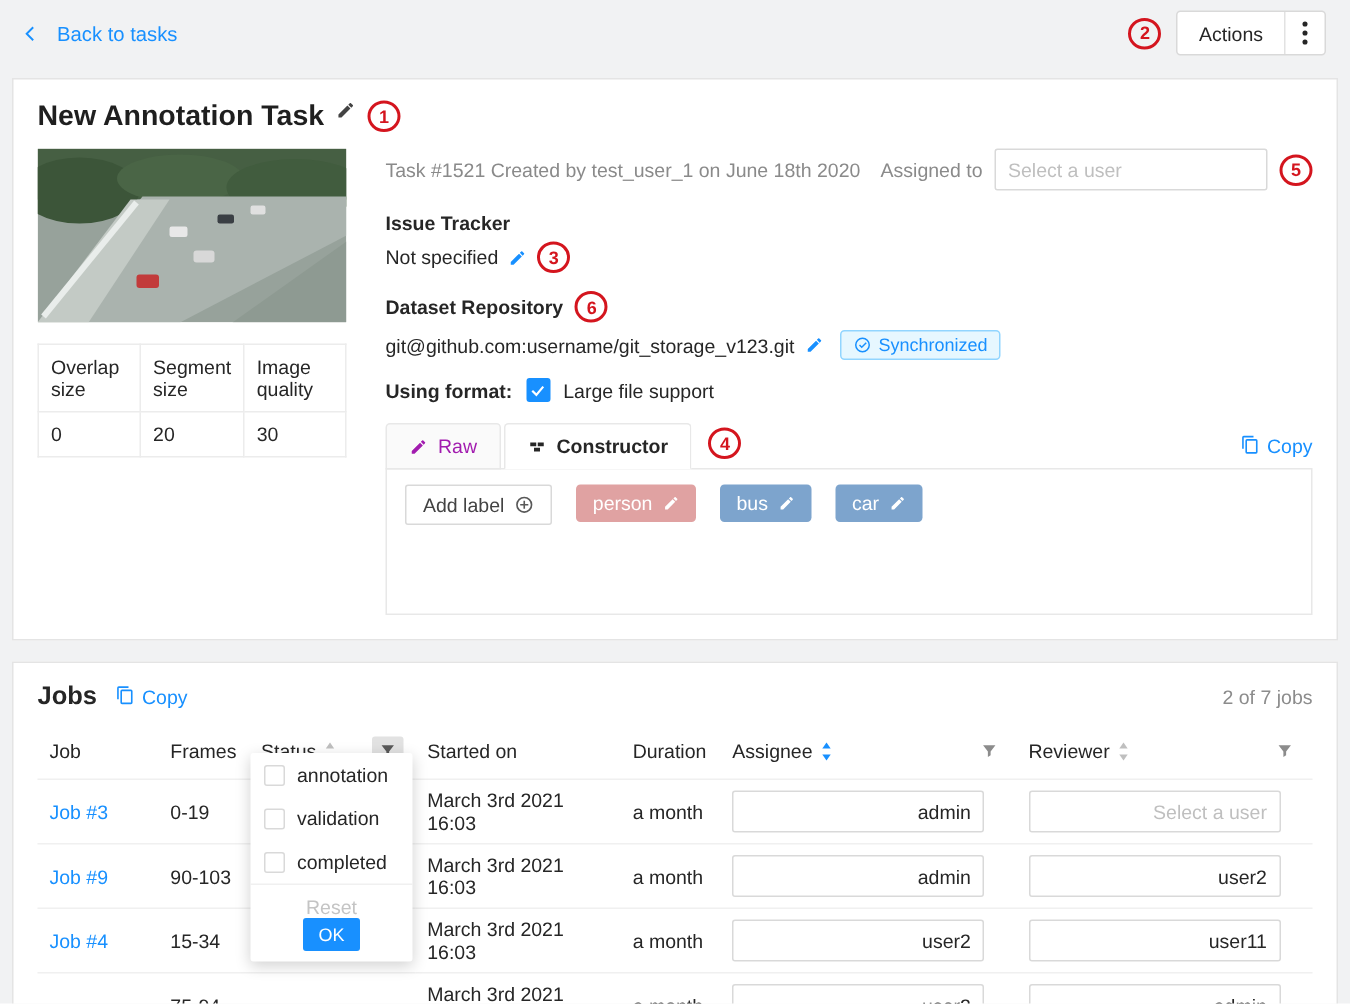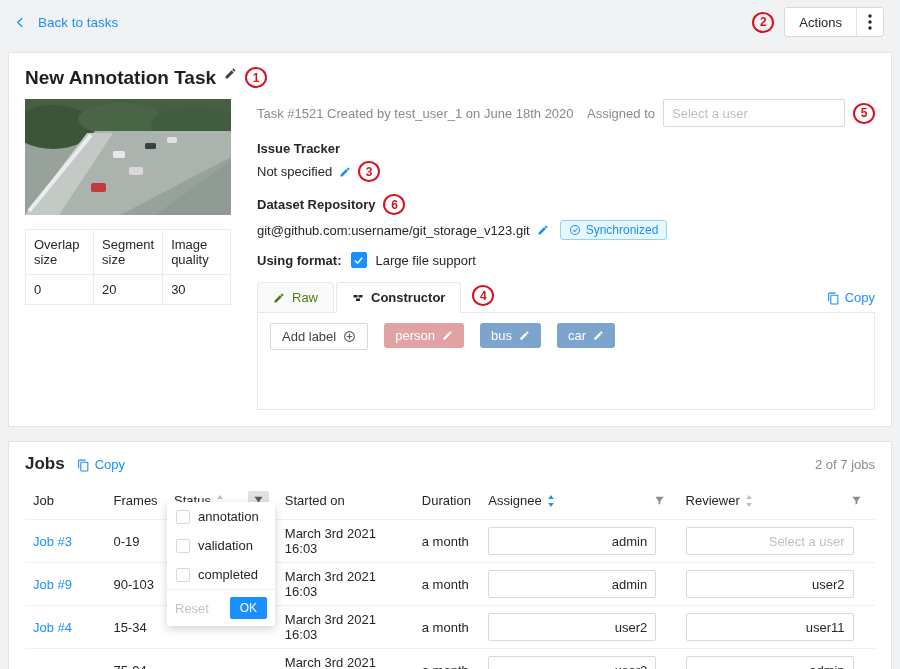--- a/index.html
+++ b/index.html
@@ -49,24 +49,24 @@
   .block-value { margin-top:5px; display:flex; align-items:center; gap:7px; }
   .sync-badge { display:inline-flex; align-items:center; gap:5px; border:1px solid #91d5ff; background:#e6f7ff; color:var(--accent); font-size:12px; padding:2px 8px; border-radius:3px; margin-left:4px; }
 
   .format-row { margin-top:12px; display:flex; align-items:center; gap:9px;text-align:center; }
   .select-box { position:relative; height:27px; border:1px solid #d9d9d9; border-radius:2px; background:#fff; display:flex; align-items:center; padding:0 26px 0 10px; color:#595959; font-size:12.5px; cursor:pointer; }
   .select-box .chev { position:absolute; right:8px; color:#bfbfbf; display:flex; }
   .checkbox { width:16px; height:16px; border-radius:2px; display:inline-flex; align-items:center; justify-content:center; cursor:pointer; }
   .checkbox.checked { background:var(--accent); border:1px solid var(--accent); color:#fff; }
 
   .tabs-row { margin-top:14px; display:flex; align-items:flex-end; position:relative; }
-  .tab { display:flex; align-items:center; gap:7px; padding:7px 15px; border:1px solid #e8e8e8; background:#fafafa; color:#4d7c0f; cursor:pointer; border-radius:3px 3px 0 0; margin-right:2px; margin-bottom:-1px; position:relative; }
+  .tab { display:flex; align-items:center; gap:7px; padding:7px 15px; border:1px solid #e8e8e8; background:#fafafa; color:#a21caf; cursor:pointer; border-radius:3px 3px 0 0; margin-right:2px; margin-bottom:-1px; position:relative; }
   .tab.active { background:#fff; color:#262626; font-weight:600; border-bottom-color:#fff; z-index:2; }
   .tabs-row .callout { margin-left:9px; margin-bottom:6px; }
-  .copy-link { margin-left:auto; display:inline-flex; align-items:flex-end; gap:5px; color:var(--accent); cursor:pointer; margin-bottom:7px; }
+  .copy-link { margin-left:auto; display:inline-flex; align-items:flex-start; gap:5px; color:var(--accent); cursor:pointer; margin-bottom:7px; }
 
   .labels-box { border:1px solid #e8e8e8; min-height:98px; padding:10px 12px; display:flex; align-items:flex-start; gap:16px; background:#fff; }
   .add-label-btn { display:inline-flex; align-items:center; gap:7px; border:1px solid #d9d9d9; border-radius:2px; background:#fff; padding:5px 11px; cursor:pointer; color:#434343; font-size:13px; font-family:inherit; }
   .add-label-btn .plus { color:#595959; display:flex; }
   .chip { display:inline-flex; align-items:center; gap:7px; color:#fff; border-radius:3px; padding:5px 11px; cursor:pointer; }
   .chip .edit-ic { color:#fff; }
 
   .jobs-card { margin-top:14px; padding:12px 16px 0; position:relative; }
   .jobs-head { display:flex; align-items:center; gap:12px; }
   .jobs-title { font-size:17px; font-weight:700; margin:0; }
@@ -80,21 +80,21 @@
   .sorter.accent { color:var(--accent); }
   .funnel { display:inline-flex; color:#8c8c8c; padding:4px 5px; border-radius:2px; cursor:pointer; }
   .funnel.active { background:#e2e2e2; color:#595959; }
   .ml-auto { margin-left:auto; }
   .job-link { color:var(--accent); cursor:pointer; }
   .cell-input { width:168px;text-align:right; }
 
   .filter-dd { position:absolute; left:158px; top:60px; width:108px; background:#fff; border-radius:2px; box-shadow:0 3px 10px rgba(0,0,0,0.18); z-index:20; }
   .filter-item { display:flex; align-items:center; gap:8px; padding:7px 9px; cursor:pointer; }
   .filter-cb { width:14px; height:14px; border:1px solid #d9d9d9; border-radius:2px; background:#fff; flex:0 0 auto; }
-  .filter-foot { border-top:1px solid #f0f0f0; display:flex; align-items:center; justify-content:space-between; padding:7px 8px; }
+  .filter-foot { border-top:1px solid #f0f0f0; display:flex; align-items:center; justify-content:space-between; padding:7px 8px;flex-direction:column; }
   .reset-lbl { color:#c4c4c4; cursor:not-allowed; }
   .ok-btn { background:var(--accent); color:#fff; border:none; border-radius:2px; font-size:12px; padding:4px 10px; cursor:pointer; font-family:inherit; }
 </style>
 </head>
 <body>
 
 <div class="topbar">
   <a class="back-link">
     <span style="display:flex;">
         <svg viewBox="0 0 24 24" width="13" height="13">

